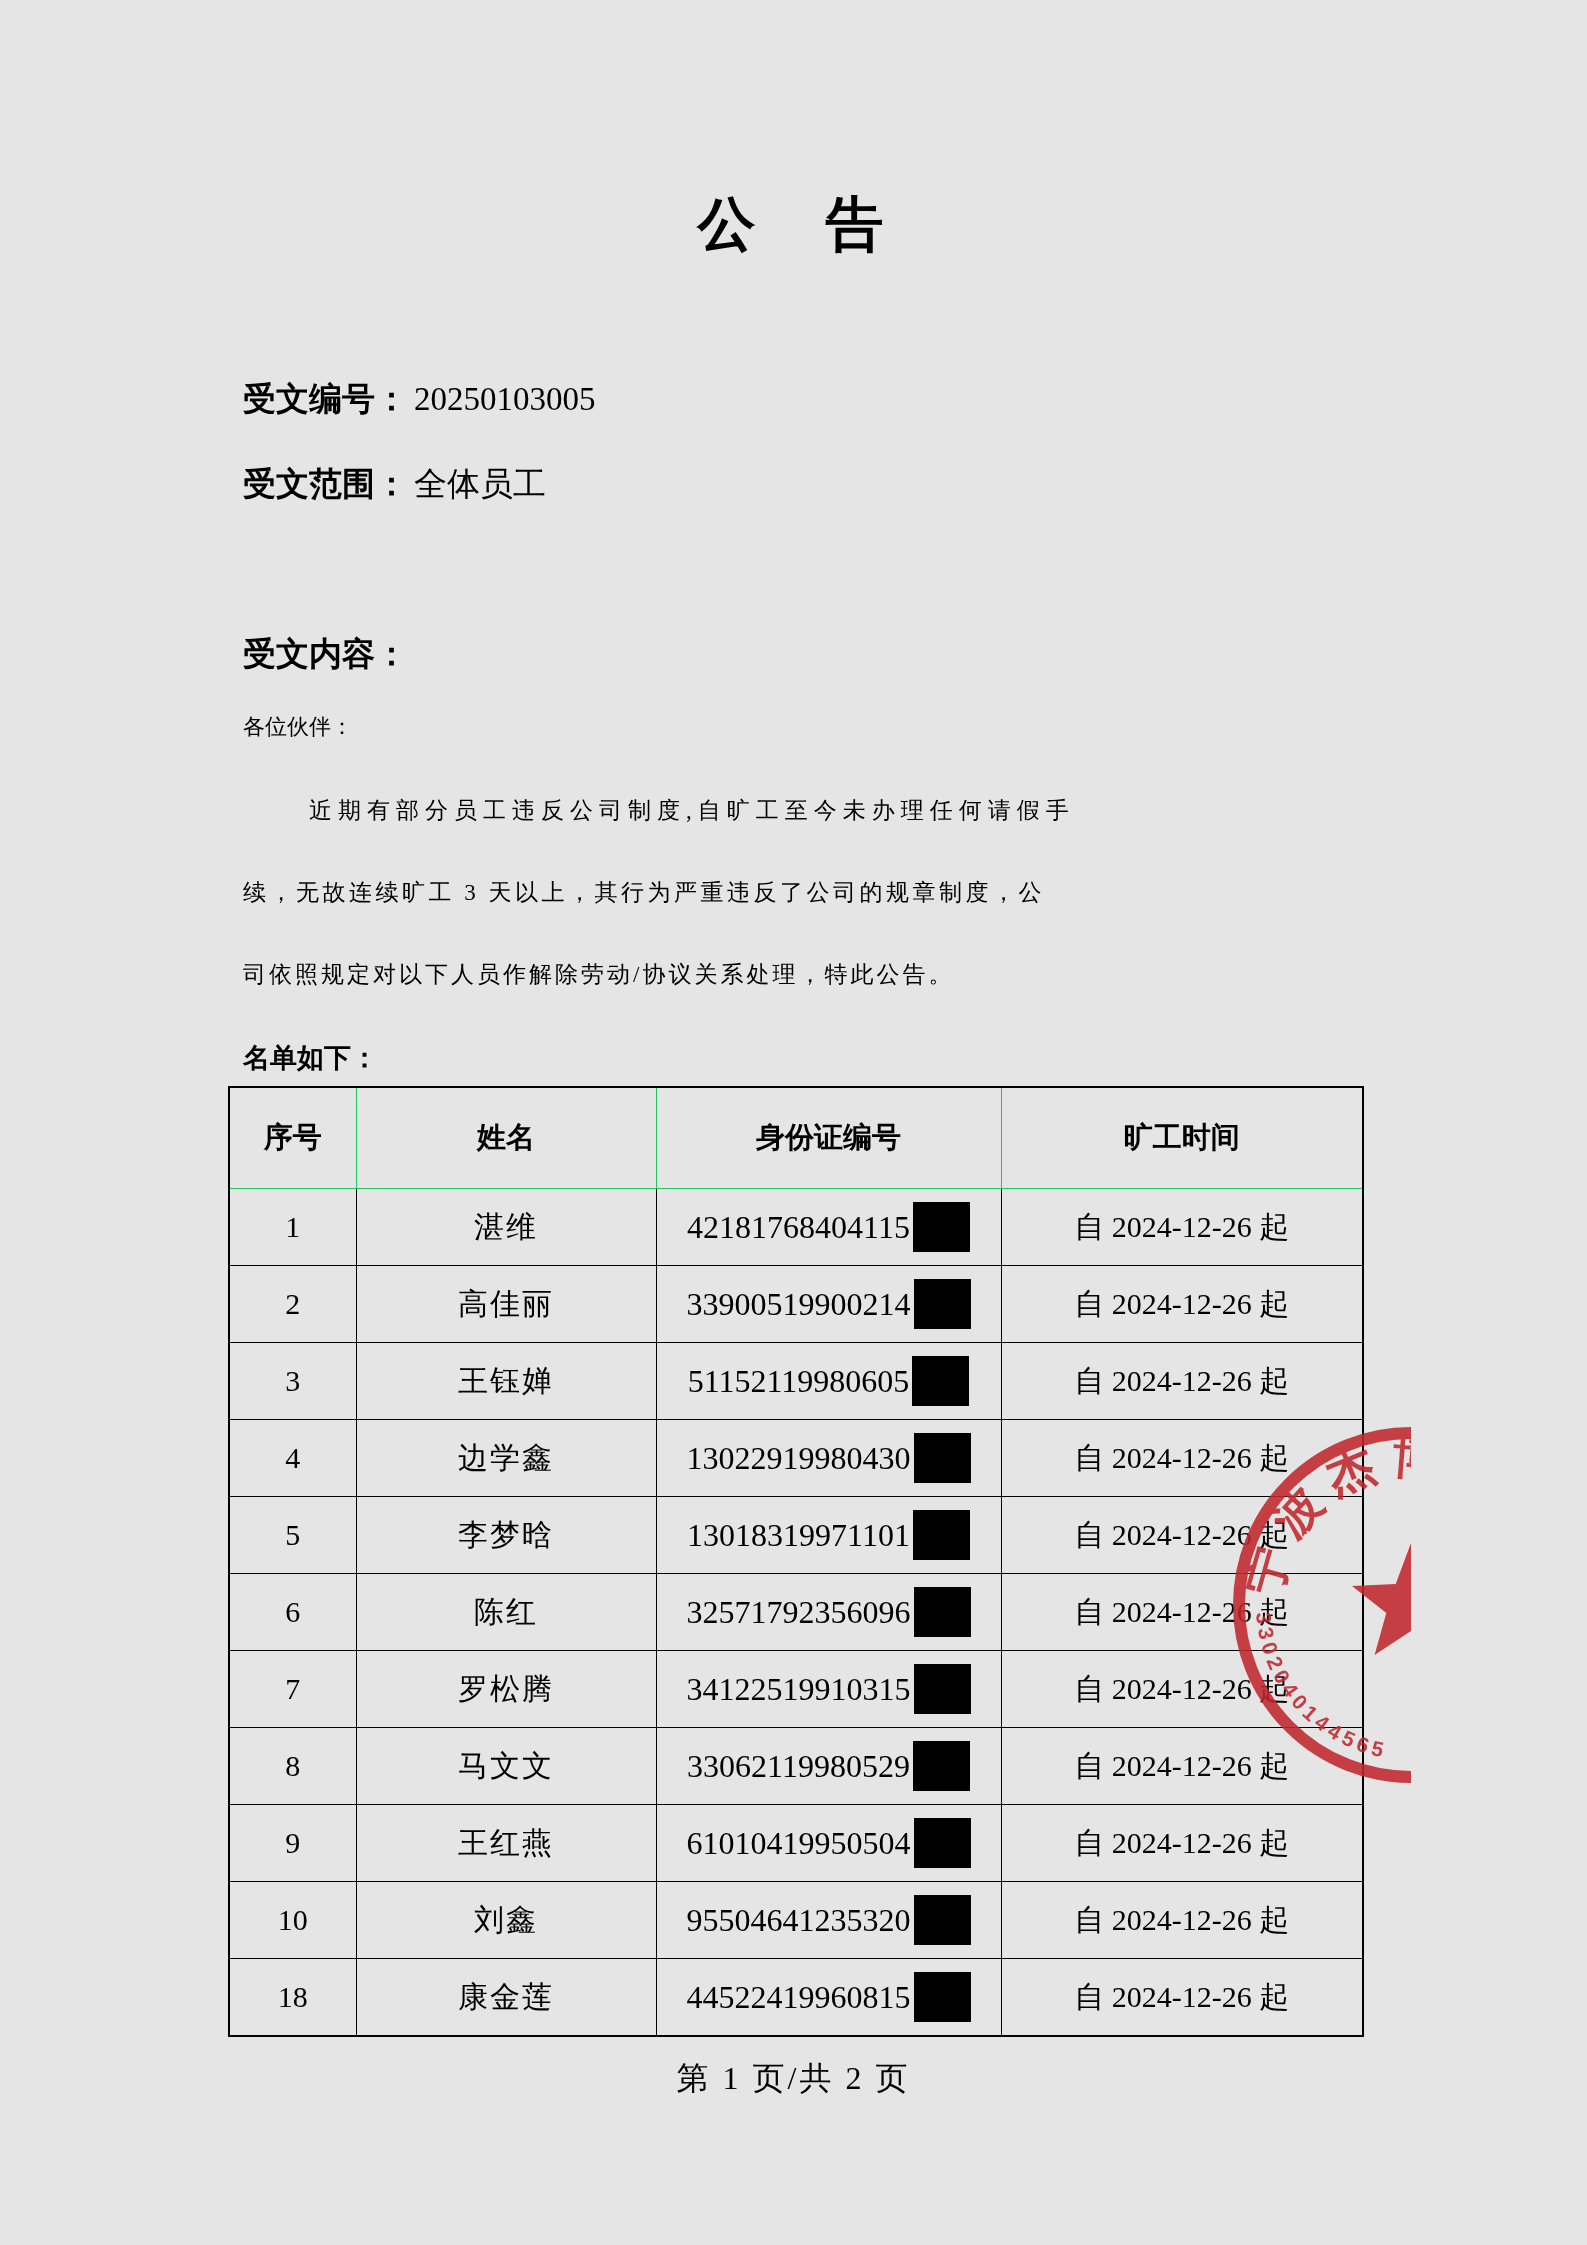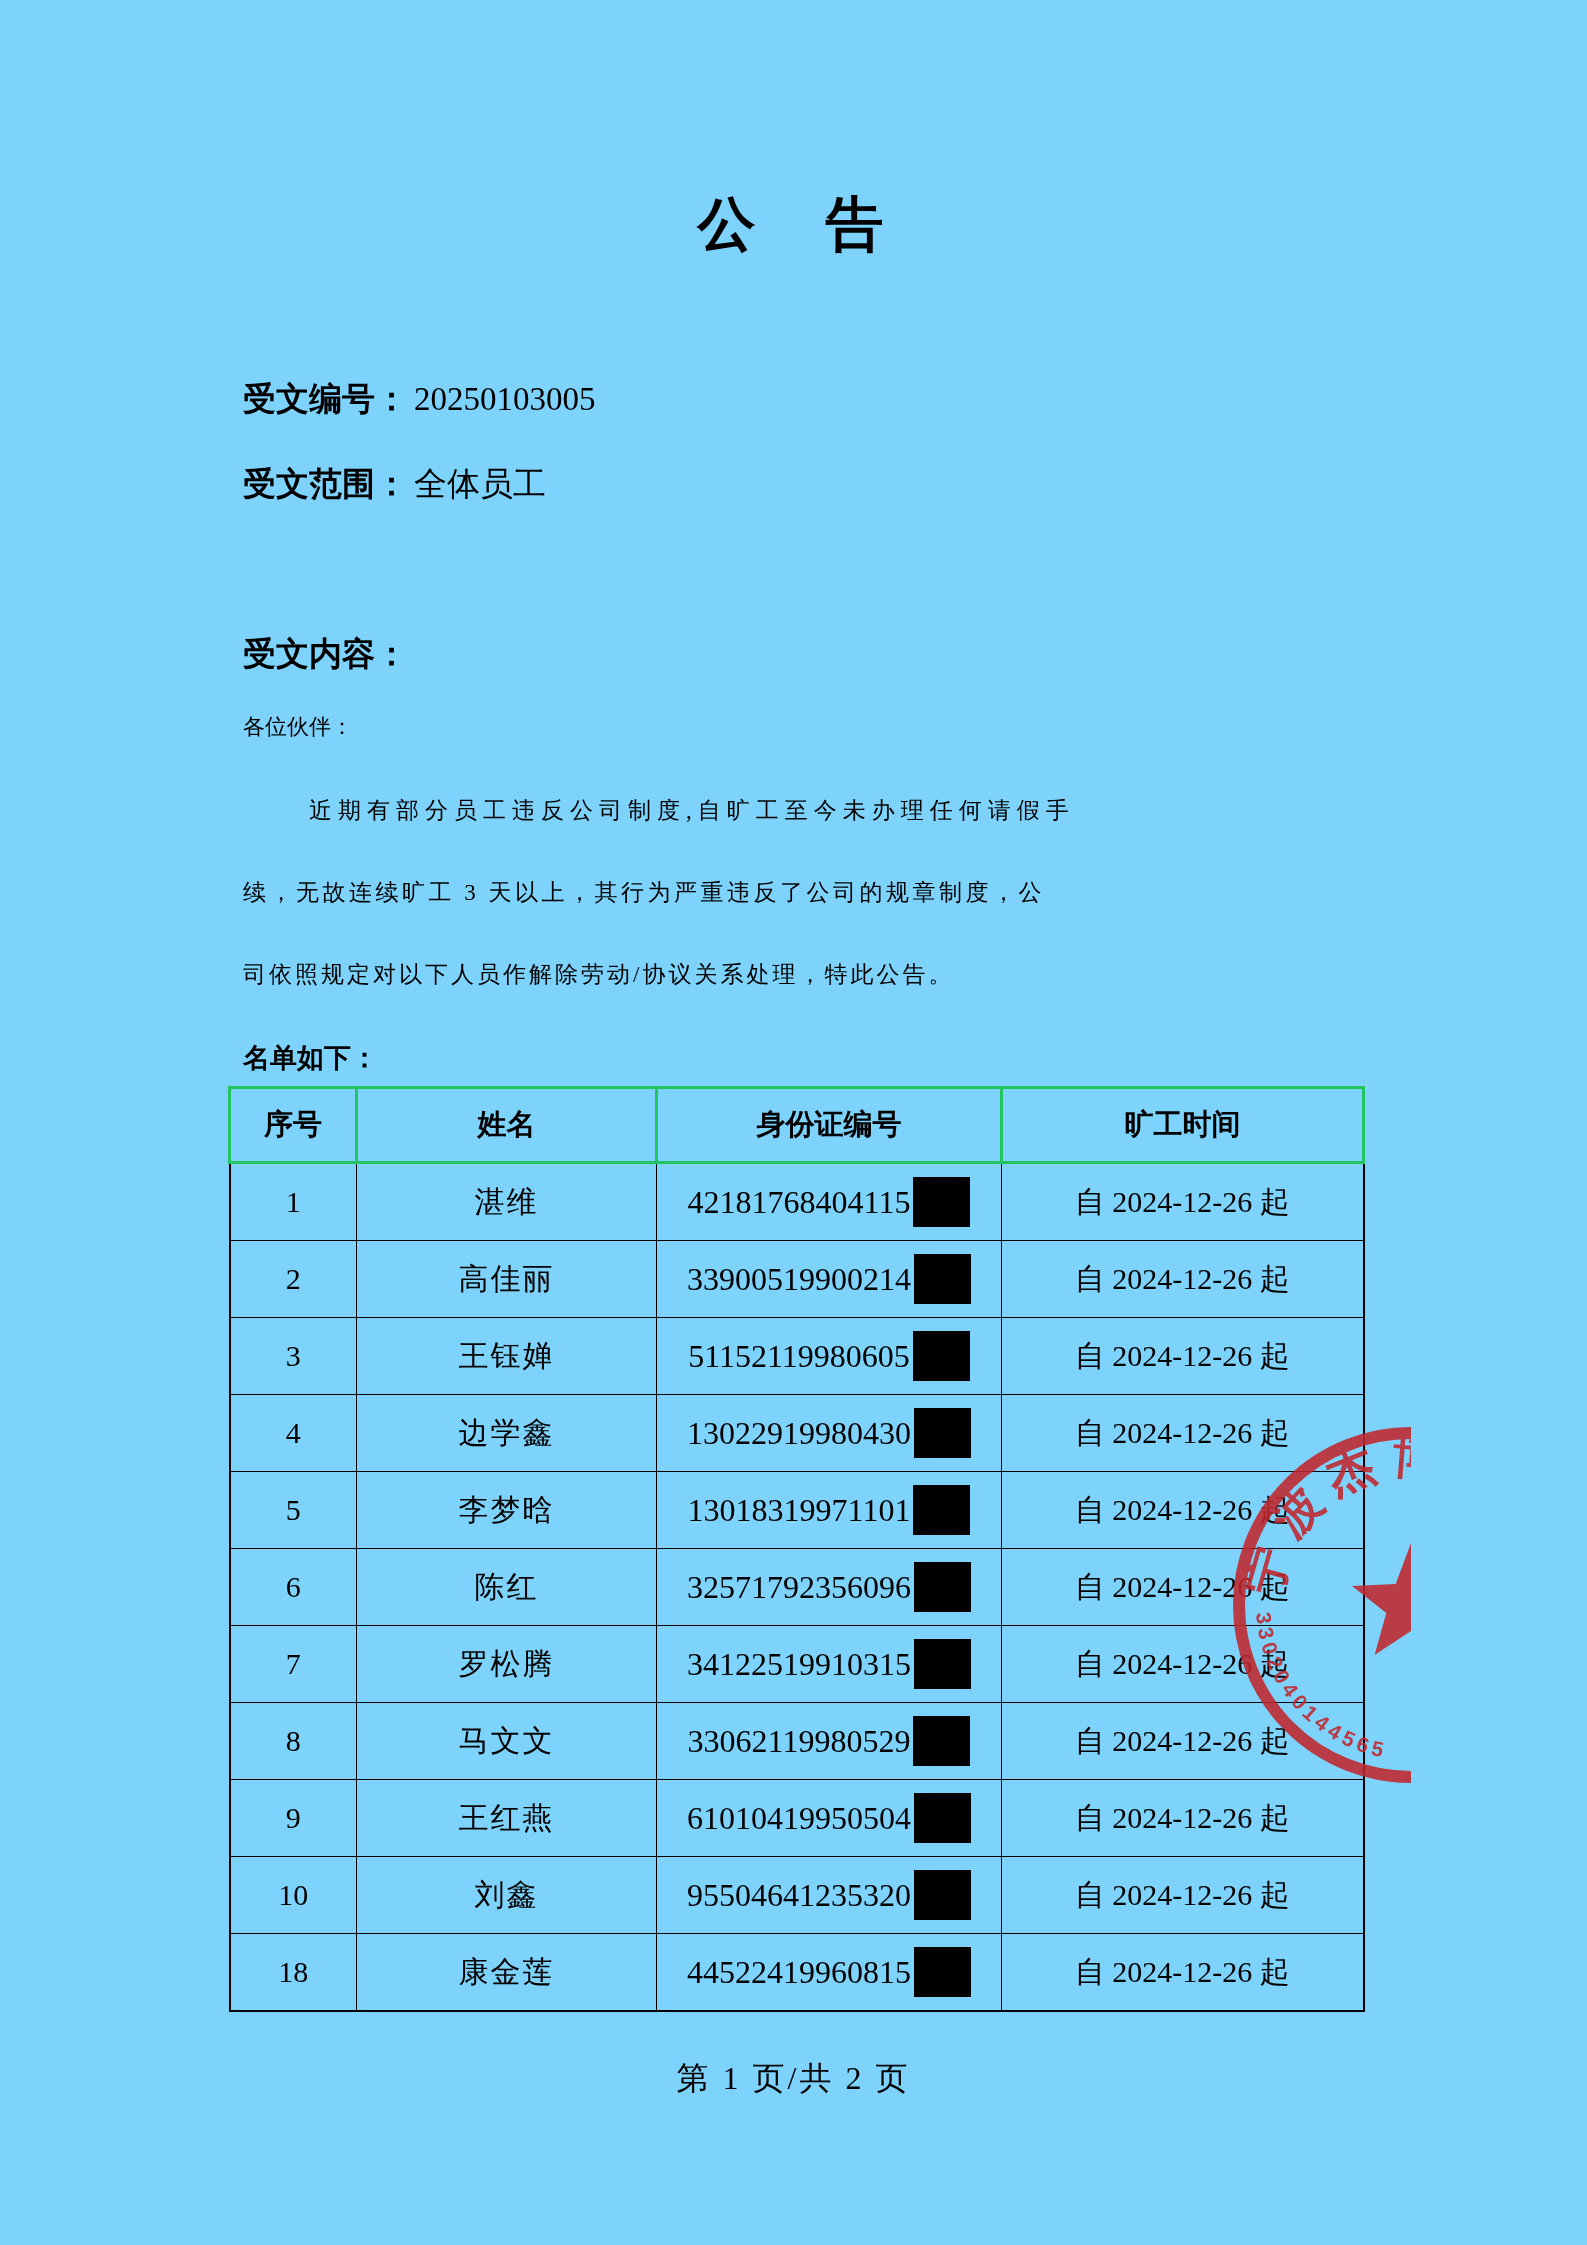--- a/index.html
+++ b/index.html
@@ -1,19 +1,19 @@
 <!DOCTYPE html>
 <html><head>
 <meta charset="utf-8">
 <style>
   html,body{margin:0;padding:0;background:#ffffff;}
   .page{
     position:relative;
     width:1587px;height:2245px;
-    background:#7dd3fc;color:#000;
+    background:#e5e5e5;color:#000;
     font-family:"Liberation Serif", serif;
     overflow:hidden;
   }
   .doc-title{
     position:absolute;top:196px;left:0;right:0;
     text-align:center;
     font-size:58px;font-weight:bold;line-height:1;
     letter-spacing:6px;
     font-family:"Liberation Serif", serif;
   }
@@ -33,24 +33,24 @@
     position:absolute;left:243px;top:1040px;
     font-family:"Liberation Sans", sans-serif;
     font-weight:bold;font-size:27px;white-space:nowrap;
   }
   .roster{position:absolute;left:228px;top:1086px;}
   table.roster-table{
     border-collapse:collapse;table-layout:fixed;
     width:1134px;border:2px solid #000;
   }
   .roster-table th{
-    height:72px;border:3px solid #22c55e;
+    height:72px;border:1px solid #22c55e;
     font-family:"Liberation Sans", sans-serif;
     font-weight:bold;font-size:29px;text-align:center;vertical-align:middle;
-    padding:0;
+    padding:14px;
   }
   .roster-table td{
     height:76px;border:1px solid #000;
     text-align:center;vertical-align:middle;
     font-family:"Liberation Serif", serif;
     padding:0;white-space:nowrap;
   }
   td.c-no{font-size:30px;}
   td.c-name{font-size:30px;letter-spacing:2px;}
   td.c-id{font-size:32px;}

